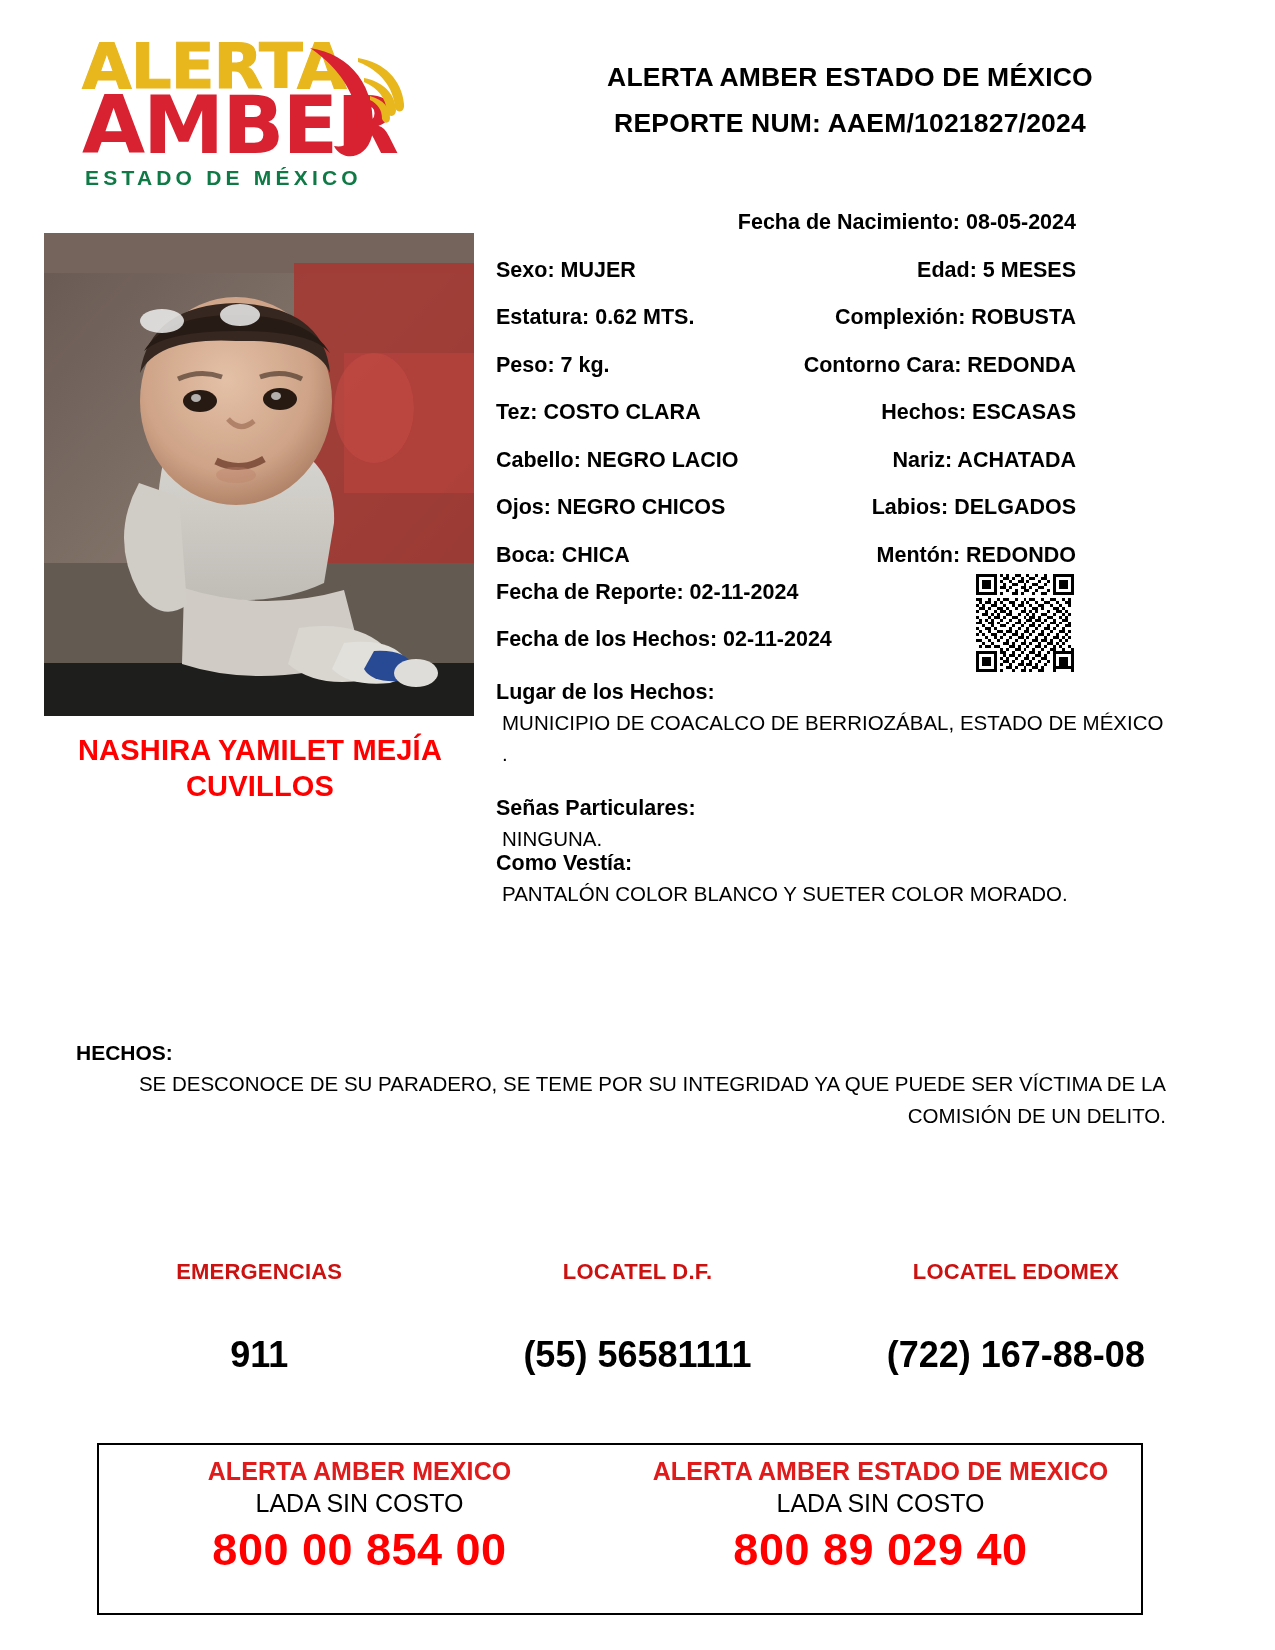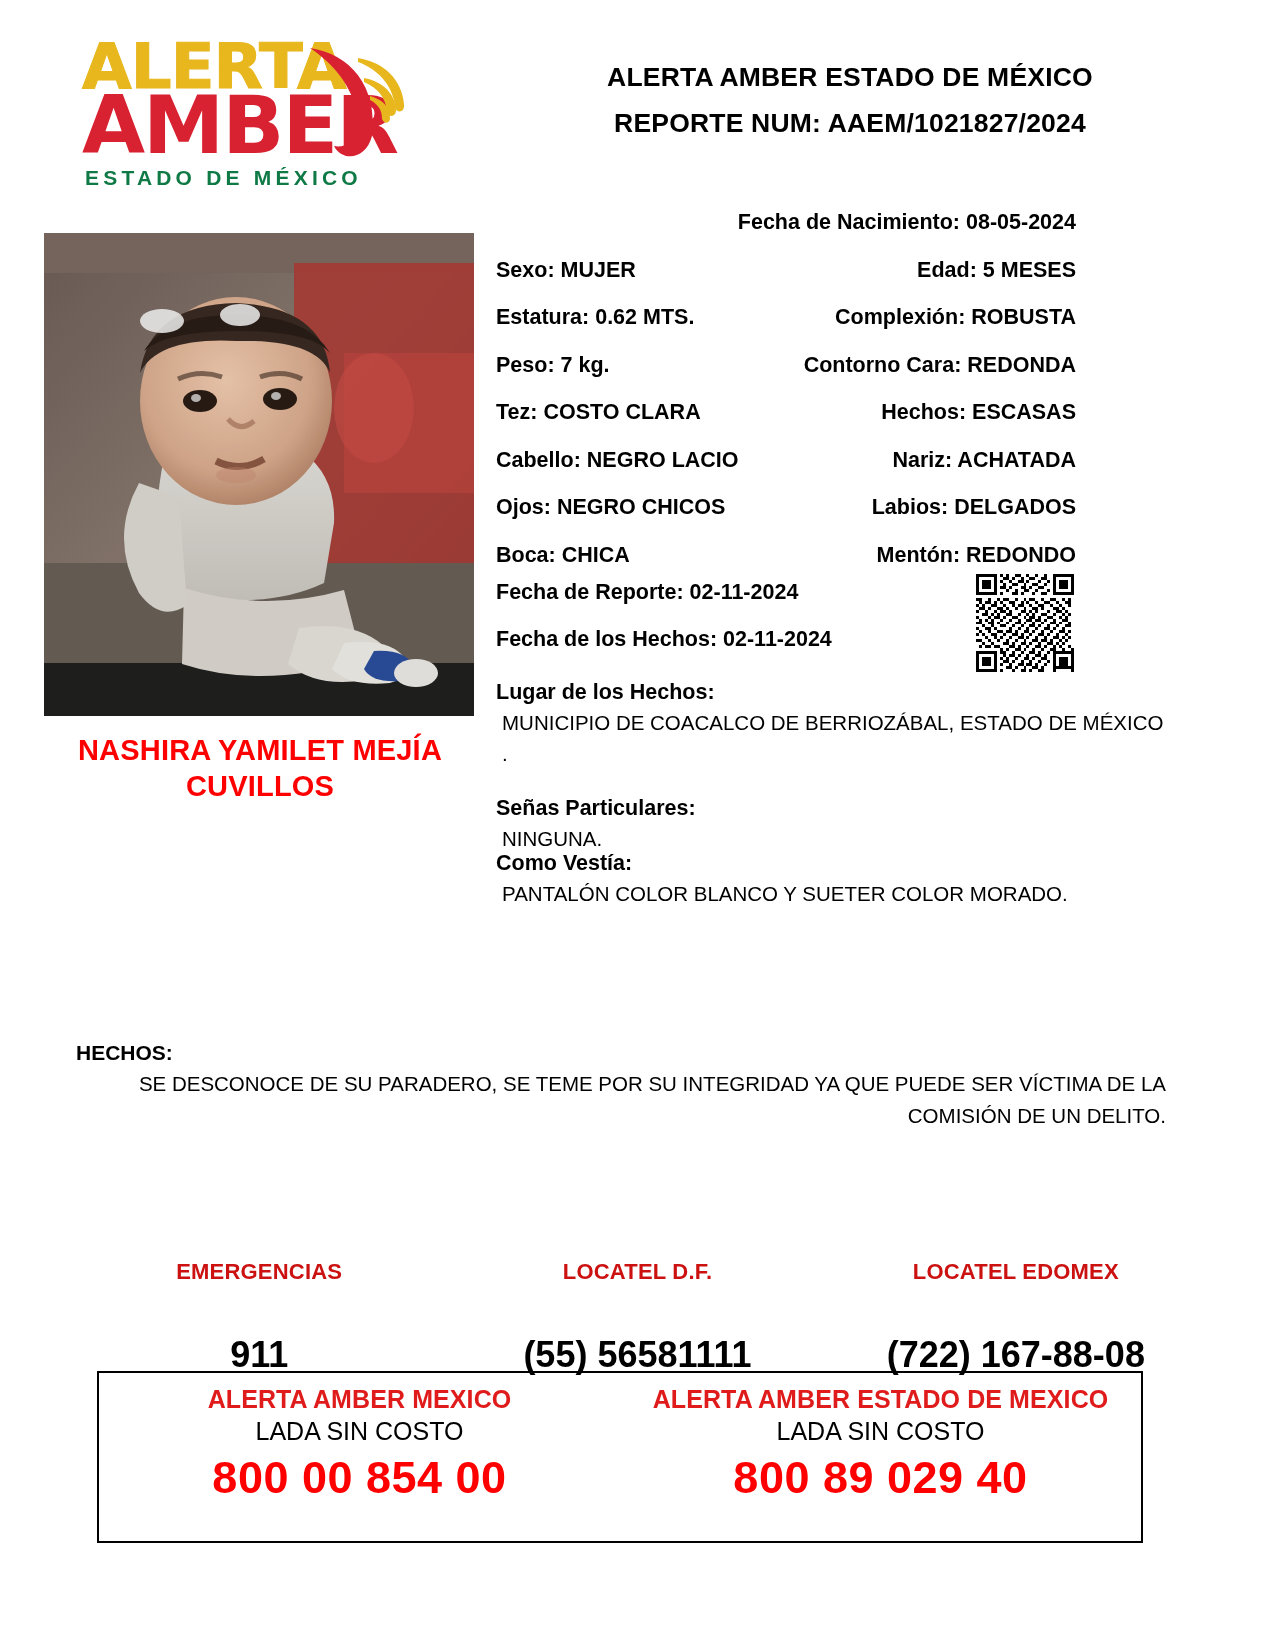--- a/index.html
+++ b/index.html
@@ -97,21 +97,21 @@
   .hechos-body { font-weight: 400; font-size: 20.5px; line-height: 1.52; text-align: right; }
 
   
   .phones { position: absolute; left: 70px; top: 1258px; width: 1135px; display: flex; }
   .phone-col { flex: 1; text-align: center; }
   .phone-label { color: #CC1111; font-weight: 700; font-size: 22px; letter-spacing: 0.2px; line-height: 1.25; }
   .phone-num { color: #000; font-weight: 700; font-size: 36px; line-height: 1.18; letter-spacing: 0px; margin-top: 48px; }
 
   
   .lada-box {
-    position: absolute; left: 97px; top: 1371px; width: 1046px; height: 172px;
+    position: absolute; left: 97px; top: 1443px; width: 1046px; height: 172px;
     border: 2px solid #000; display: flex;
   }
   .lada-col { flex: 1; text-align: center; padding-top: 11px; }
   .lada-title { color: #E01B1B; font-weight: 700; font-size: 25px; line-height: 1.22; letter-spacing: 0.1px; }
   .lada-sub { color: #000; font-weight: 400; font-size: 25px; line-height: 1.3; }
   .lada-num { color: #FF0000; font-weight: 700; font-size: 45px; line-height: 1.22; margin-top: 4px; letter-spacing: 0.5px; }
 </style>
 </head>
 <body>
 

